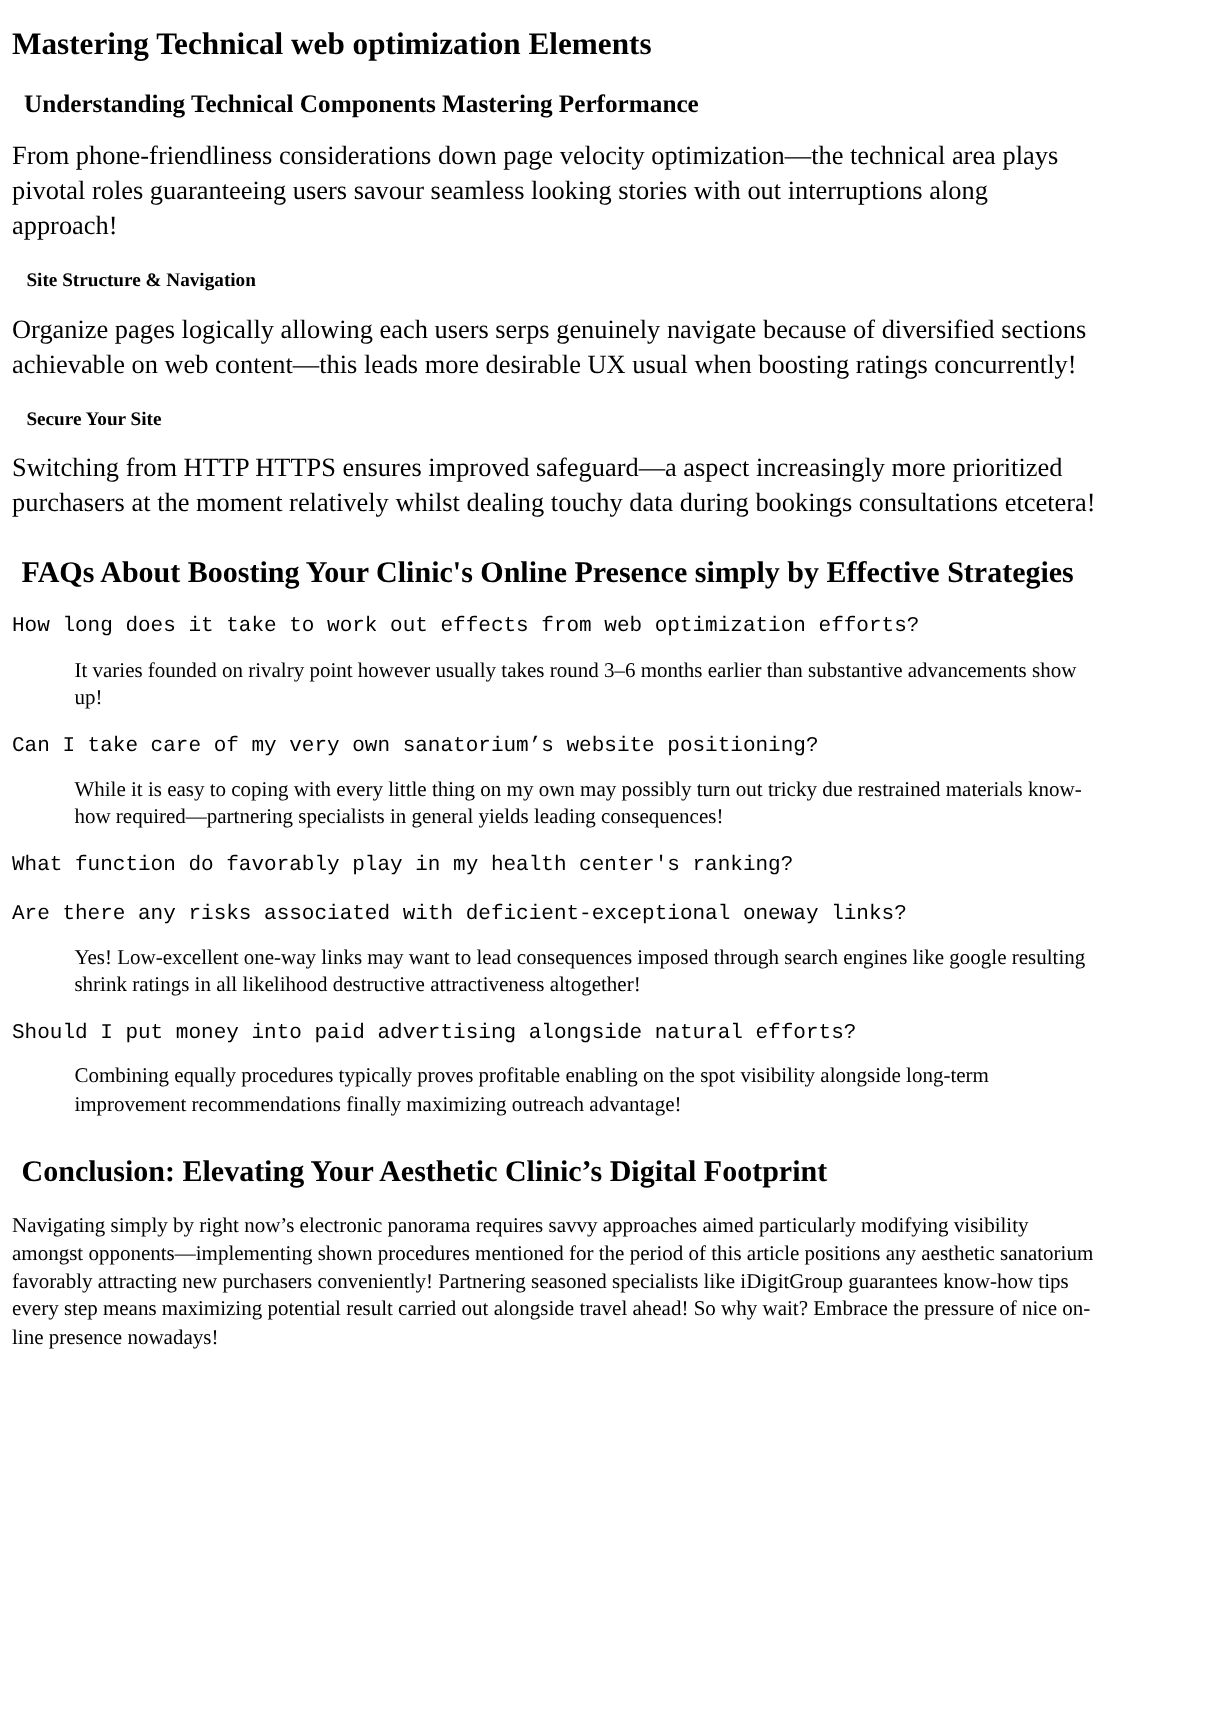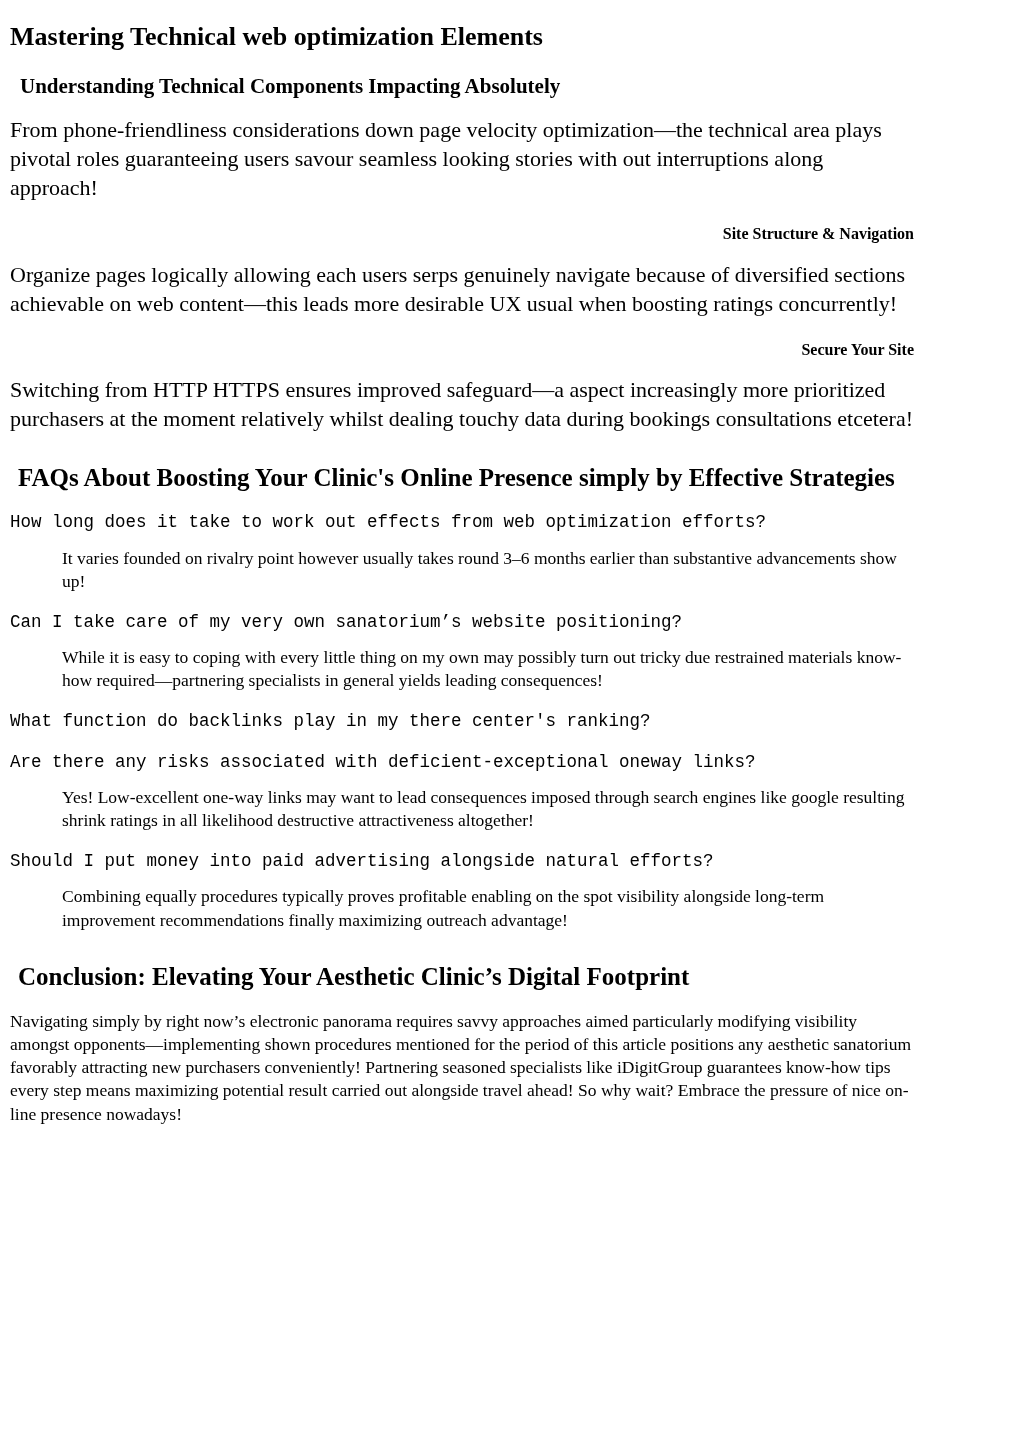--- a/index.html
+++ b/index.html
@@ -29,21 +29,20 @@
     font-size: 21px;
     font-weight: bold;
     margin: 22px 0 0 10px;
     line-height: 1.2;
   }
   h3.doc-h3 {
     font-size: 16px;
     font-weight: bold;
     margin: 22px 0 0 12px;
     line-height: 1.2;
-    text-align: right;
   }
   h2.section-title {
     font-size: 25px;
     font-weight: bold;
     margin: 30px 0 0 8px;
     line-height: 1.22;
   }
   p.body-text {
     font-size: 22px;
     line-height: 1.32;
@@ -67,40 +66,40 @@
     margin: 18px 0 0 0;
   }
 </style>
 </head>
 <body>
 
 <div class="page">
 
   <h1 class="doc-h1">Mastering Technical web optimization Elements</h1>
 
-  <h2 class="doc-h2">Understanding Technical Components Impacting Absolutely</h2>
+  <h2 class="doc-h2">Understanding Technical Components Mastering Performance</h2>
 
   <p class="body-text">From phone-friendliness considerations down page velocity optimization—the technical area plays pivotal roles guaranteeing users savour seamless looking stories with out interruptions along approach!</p>
 
   <h3 class="doc-h3">Site Structure &amp; Navigation</h3>
   <p class="body-text">Organize pages logically allowing each users serps genuinely navigate because of diversified sections achievable on web content—this leads more desirable UX usual when boosting ratings concurrently!</p>
 
   <h3 class="doc-h3">Secure Your Site</h3>
   <p class="body-text">Switching from HTTP HTTPS ensures improved safeguard—a aspect increasingly more prioritized purchasers at the moment relatively whilst dealing touchy data during bookings consultations etcetera!</p>
 
   <h2 class="section-title">FAQs About Boosting Your Clinic's Online Presence simply by Effective Strategies</h2>
 
   <p class="faq-q">How long does it take to work out effects from web optimization efforts?</p>
   <p class="faq-a">It varies founded on rivalry point however usually takes round 3–6 months earlier than substantive advancements show up!</p>
 
   <p class="faq-q">Can I take care of my very own sanatorium’s website positioning?</p>
   <p class="faq-a">While it is easy to coping with every little thing on my own may possibly turn out tricky due restrained materials know-how required—partnering specialists in general yields leading consequences!</p>
 
 
-  <p class="faq-q">What function do backlinks play in my there center's ranking?</p>
+  <p class="faq-q">What function do favorably play in my health center's ranking?</p>
 
   <p class="faq-q">Are there any risks associated with deficient-exceptional oneway links?</p>
   <p class="faq-a">Yes! Low-excellent one-way links may want to lead consequences imposed through search engines like google resulting shrink ratings in all likelihood destructive attractiveness altogether!</p>
 
   <p class="faq-q">Should I put money into paid advertising alongside natural efforts?</p>
   <p class="faq-a">Combining equally procedures typically proves profitable enabling on the spot visibility alongside long-term improvement recommendations finally maximizing outreach advantage!</p>
 
   <h2 class="section-title">Conclusion: Elevating Your Aesthetic Clinic’s Digital Footprint</h2>
   <p class="conclusion-text">Navigating simply by right now’s electronic panorama requires savvy approaches aimed particularly modifying visibility amongst opponents—implementing shown procedures mentioned for the period of this article positions any aesthetic sanatorium favorably attracting new purchasers conveniently! Partnering seasoned specialists like iDigitGroup guarantees know-how tips every step means maximizing potential result carried out alongside travel ahead! So why wait? Embrace the pressure of nice on-line presence nowadays!</p>
 

